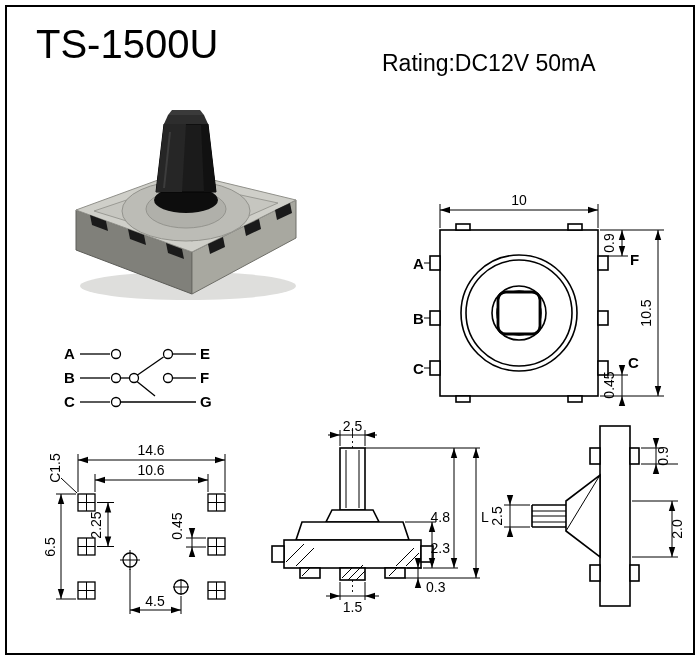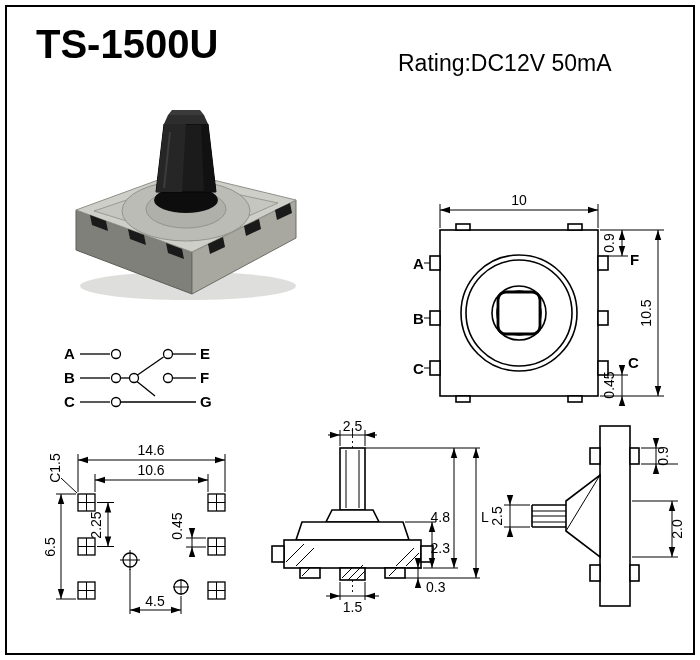--- a/index.html
+++ b/index.html
@@ -2,22 +2,22 @@
 <html><head>
 <meta charset="utf-8">
 <style>
   * { margin:0; padding:0; box-sizing:border-box; }
   html,body { background:#ffffff; }
   .page {
     position:relative; width:700px; height:660px; background:#fff;
     font-family:"Liberation Sans", sans-serif; overflow:hidden; color:#000;
   }
   .frame { position:absolute; left:5px; top:5px; right:5px; bottom:5px; border:2px solid #000; }
-  .title { position:absolute; left:36px; top:22px; font-size:40px; font-weight:700;text-align:center; }
-  .rating { position:absolute; left:398px; top:50px; font-size:23px; }
+  .title { position:absolute; left:36px; top:22px; font-size:40px; font-weight:400;text-align:center; }
+  .rating { position:absolute; left:382px; top:50px; font-size:23px; }
   svg.d { position:absolute; overflow:visible; }
   svg text { font-family:"Liberation Sans", sans-serif; fill:#000; }
   .obj  { stroke:#000; stroke-width:1.6; fill:#fff; }
   .objn { stroke:#000; stroke-width:1.6; fill:none; }
   .thin { stroke:#000; stroke-width:1;   fill:none; }
   .med  { stroke:#000; stroke-width:1.3; fill:none; }
   .cl   { stroke:#000; stroke-width:0.9; stroke-dasharray:10 3 2 3; fill:none; }
   .dimt { font-size:14px; }
   .pint { font-size:15px; font-weight:bold; }
 </style>

